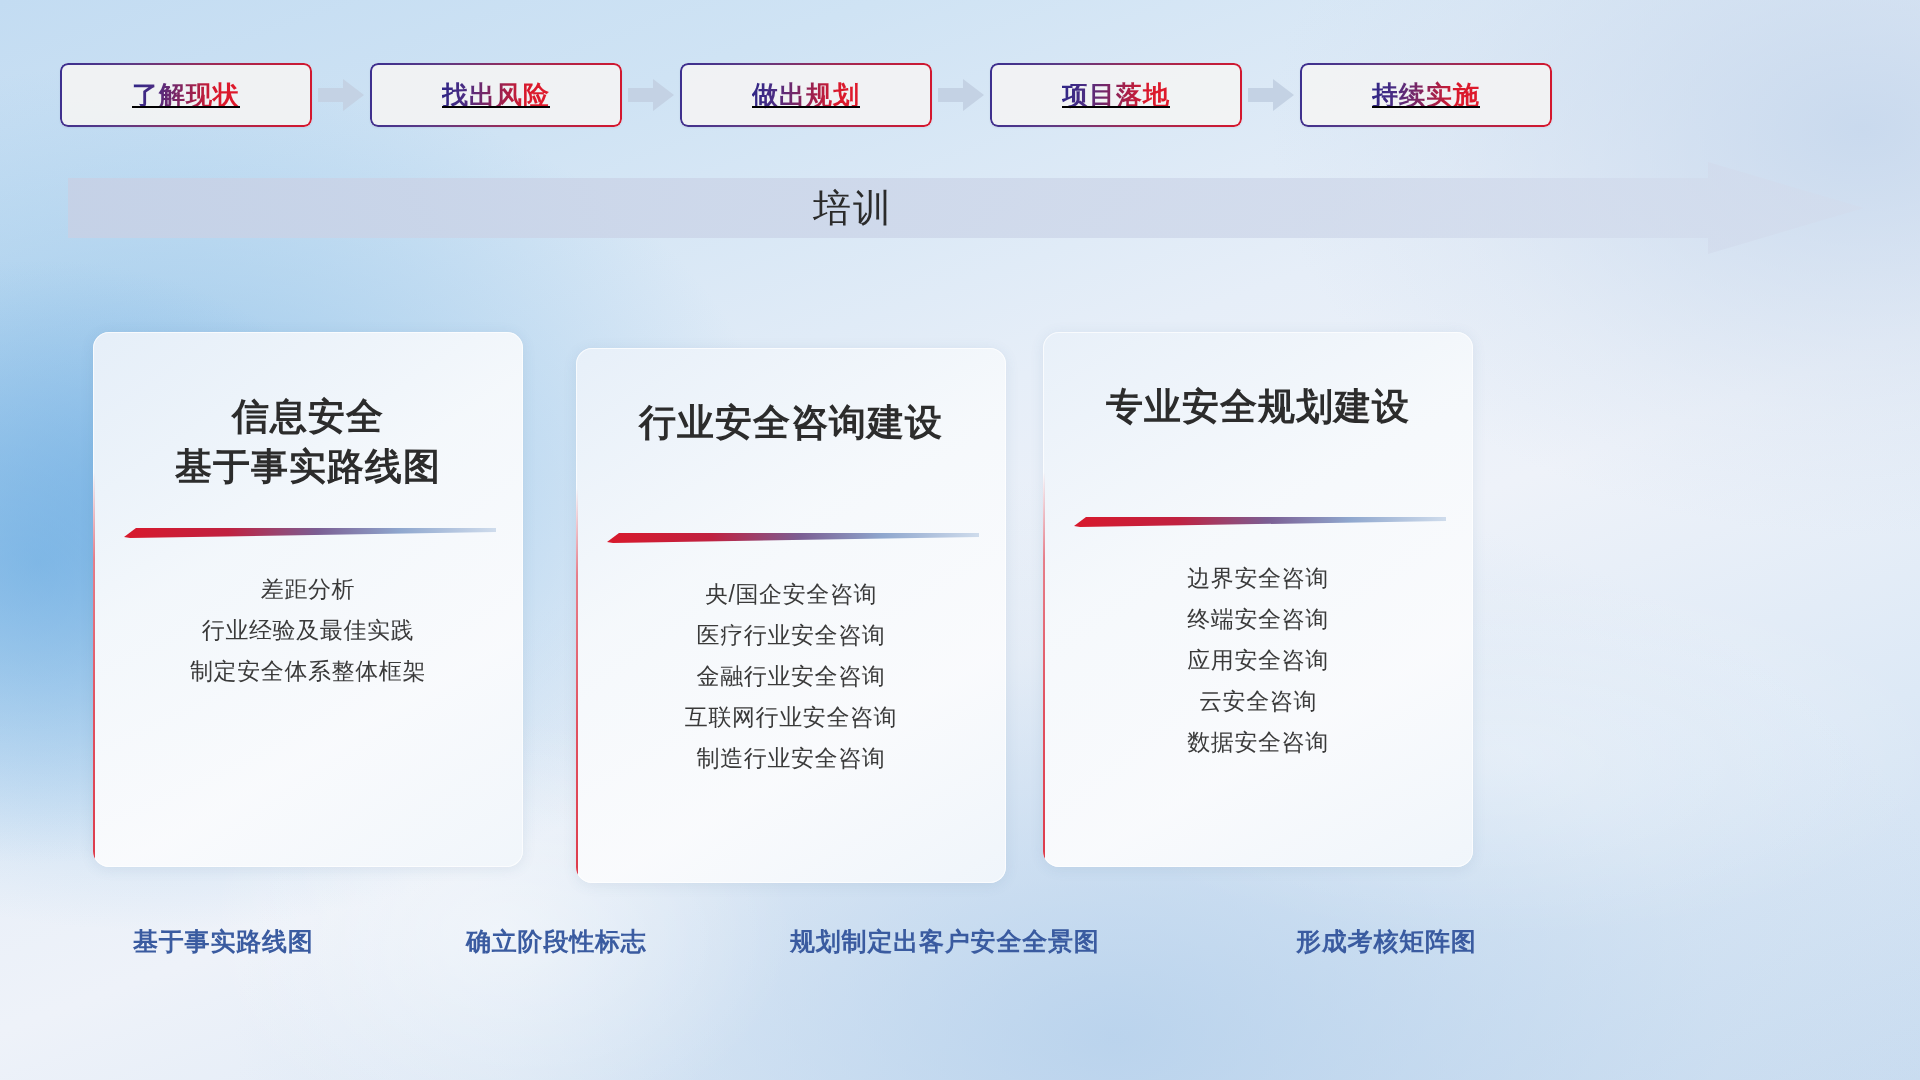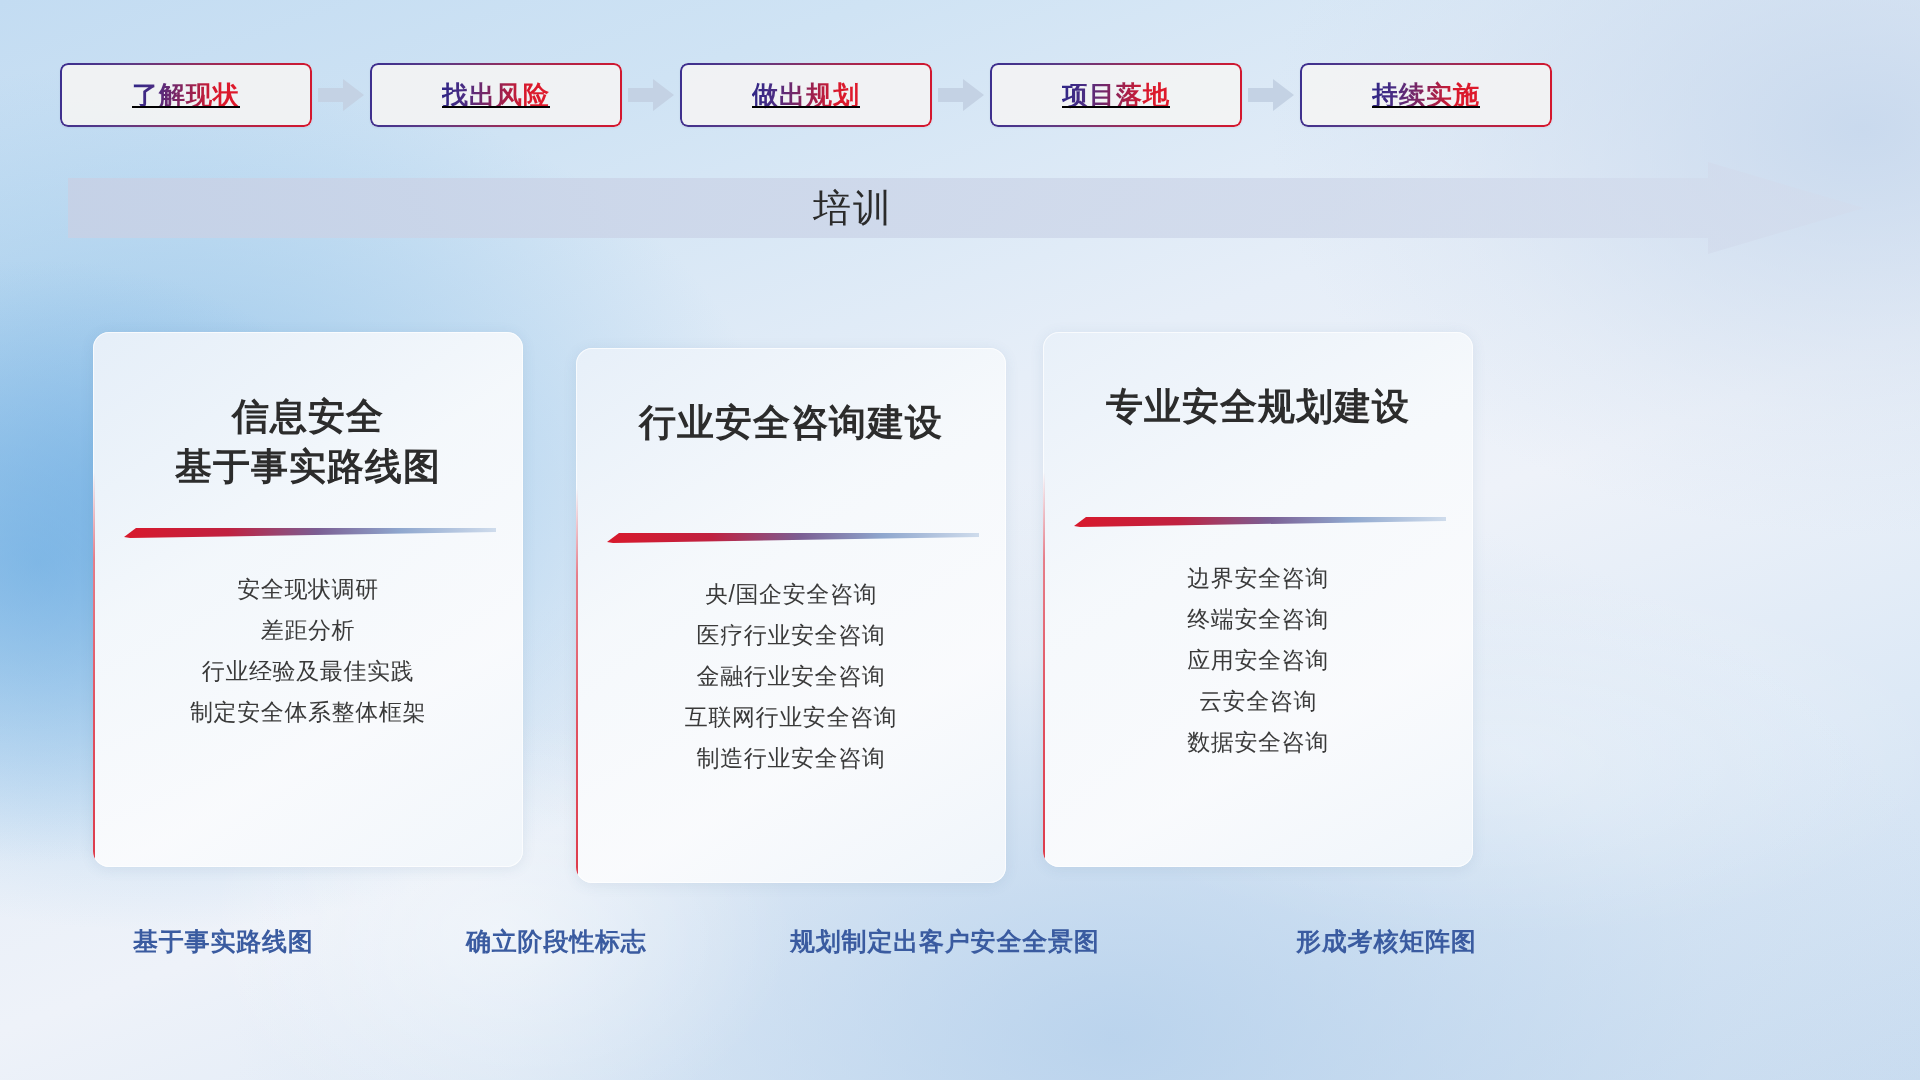--- a/index.html
+++ b/index.html
@@ -293,21 +293,20 @@
             <stop offset="52%" stop-color="#7b5e93"></stop>
             <stop offset="74%" stop-color="#8fa7ce"></stop>
             <stop offset="100%" stop-color="#cfdcec"></stop>
           </linearGradient>
         </defs>
         <path d="M4 12 L16 3 H376 L376 7 L10 13 Z" fill="url(#divGrad1)"></path>
       </svg>
     </div>
 
     <ul class="card-list">
-      <li>安全现状调研</li>
       <li>差距分析</li>
       <li>行业经验及最佳实践</li>
       <li>制定安全体系整体框架</li>
     </ul>
   </div>
 
   <div class="card card-2">
     <div class="card-accent"></div>
 
     <div class="card-title">

